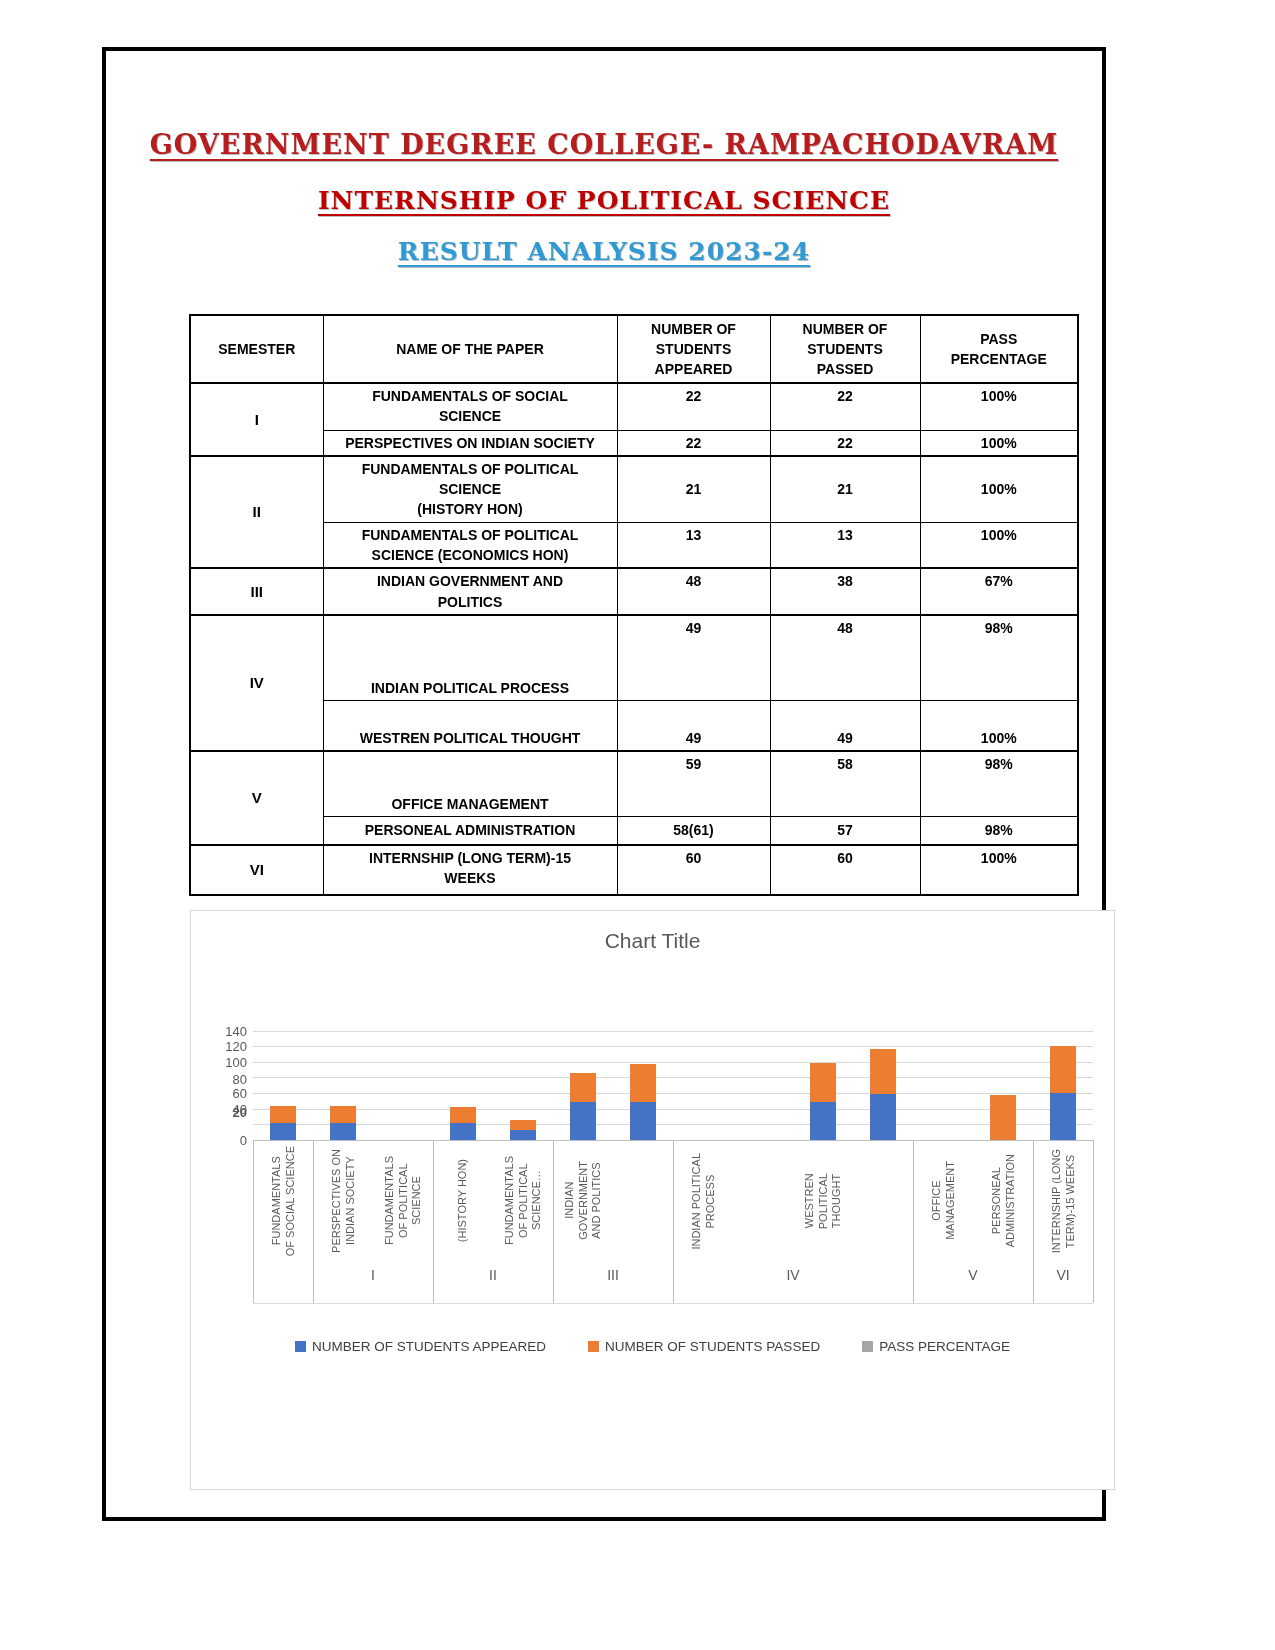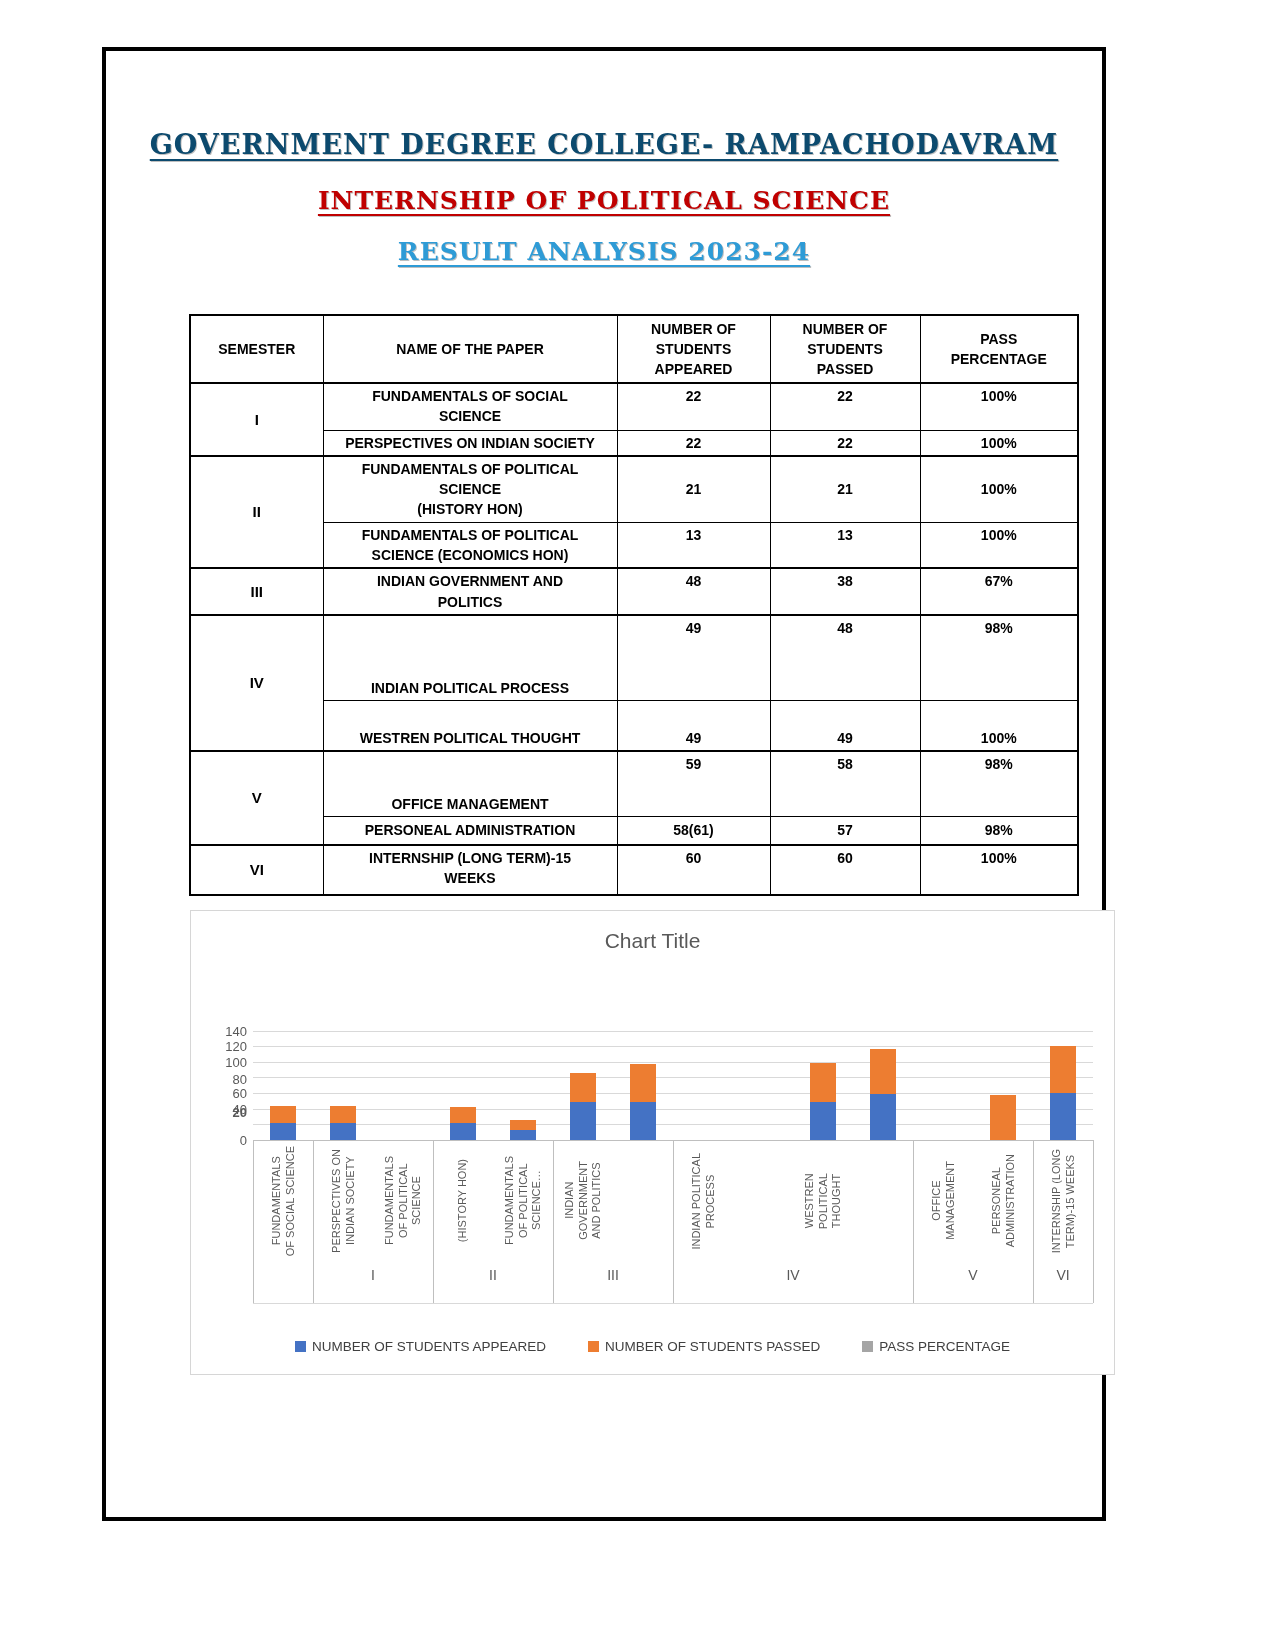--- a/index.html
+++ b/index.html
@@ -20,21 +20,21 @@
   table.results th,table.results td{border:1px solid #000;padding:2px 6px;
         text-align:center;vertical-align:middle;white-space:pre-line;line-height:1.45;}
   table.results{border:2px solid #000;}
   table.results th{height:62px;}
   tr.grp-start td{border-top:2px solid #000;}
   td.sem{font-size:15px;}
   col.c-sem{width:133px;} col.c-paper{width:294px;} col.c-app{width:153px;}
   col.c-pass{width:150px;} col.c-pct{width:158px;}
 
   
-  .chart-box{position:relative;margin:14px 0 0 84px;width:925px;height:465px;
+  .chart-box{position:relative;margin:14px 0 0 84px;width:925px;height:580px;
         border:1px solid #d6d6d6;box-sizing:border-box;background:#fff;}
   .chart-title{position:absolute;top:18px;left:0;width:100%;text-align:center;
         font-size:21px;color:#595959;}
   .gridline{position:absolute;height:1px;background:#d9d9d9;}
   .axis-line{position:absolute;height:1px;background:#bfbfbf;}
   .ytick{position:absolute;width:48px;text-align:right;font-size:13px;color:#595959;
         transform:translateY(-50%);}
   .bar-seg{position:absolute;}
   .cat-label{position:absolute;display:flex;align-items:center;justify-content:center;overflow:hidden;}
   .cat-label span{writing-mode:vertical-rl;transform:rotate(180deg);text-align:center;
@@ -45,21 +45,21 @@
         gap:42px;align-items:center;}
   .legend-item{display:flex;align-items:center;gap:6px;font-size:13.5px;color:#404040;}
   .legend-swatch{width:11px;height:11px;display:inline-block;}
 </style>
 </head>
 <body>
 
 <div class="page">
   <div class="page-border">
 
-    <div class="heading h1" style="color: #0c4a6e;">GOVERNMENT DEGREE COLLEGE- RAMPACHODAVRAM</div>
+    <div class="heading h1" style="color: #b91c1c;">GOVERNMENT DEGREE COLLEGE- RAMPACHODAVRAM</div>
     <div class="heading h2" style="color: rgb(192, 0, 0);">INTERNSHIP OF POLITICAL SCIENCE</div>
     <div class="heading h3" style="color: rgb(46, 155, 214);">RESULT ANALYSIS 2023-24</div>
 
     <table class="results">
       <colgroup>
         <col class="c-sem">
           <col class="c-paper">
           <col class="c-app">
           <col class="c-pass">
           <col class="c-pct">

